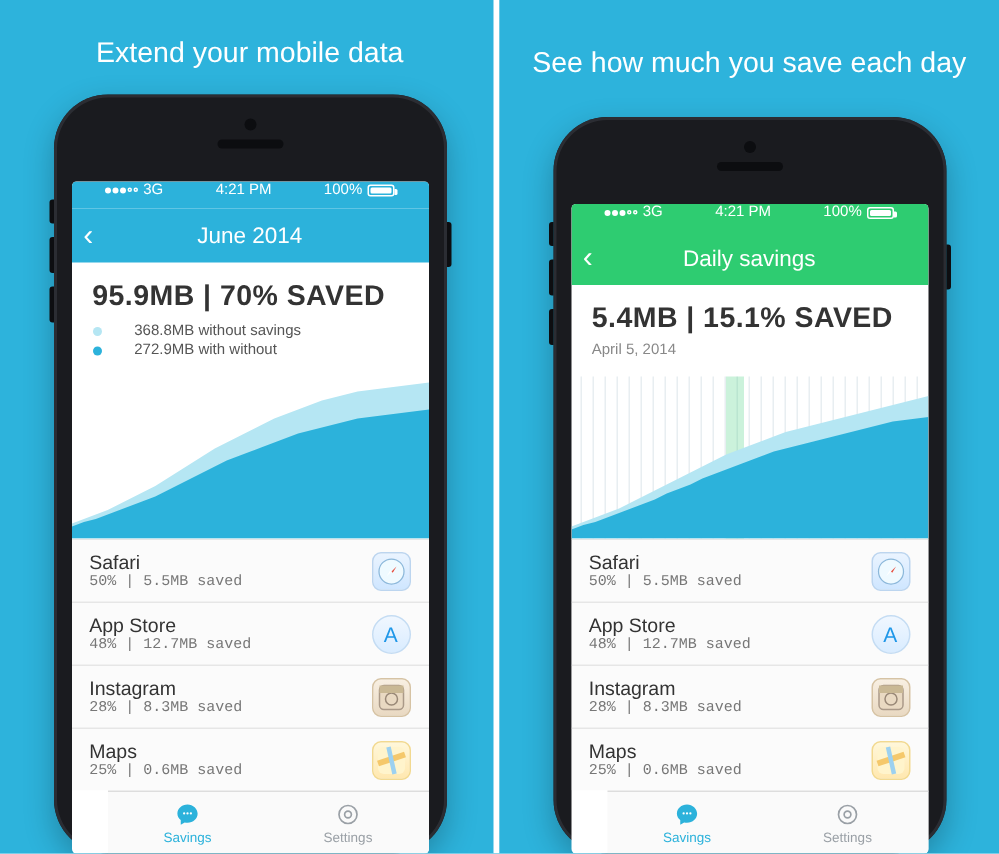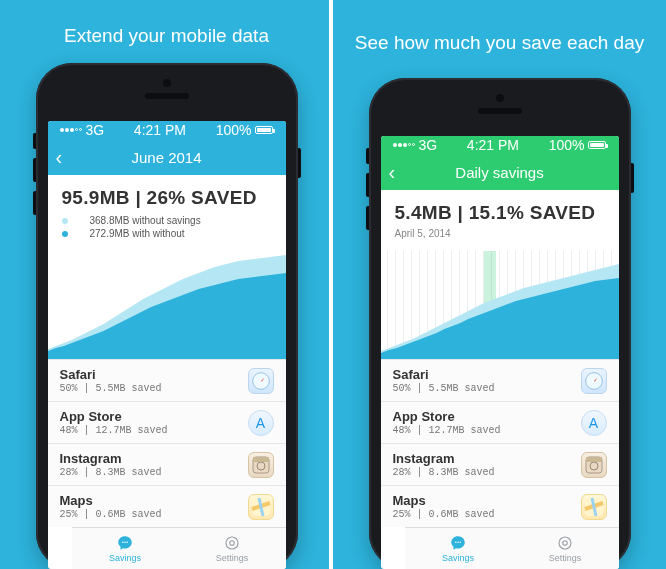--- a/index.html
+++ b/index.html
@@ -49,23 +49,23 @@
   .side-btn.pwr  { right:-3px; top:85px; width:3px; height:30px; border-radius:0 2px 2px 0; }
   .screen {
     width: 100%; height: 100%;
     background: #fff;
     border-radius: 3px;
     overflow: hidden;
     display:flex; flex-direction:column;
   }
   
   .status {
-    height: 18px; font-size: 14px;
-    display:flex; align-items:center; justify-content:space-between;
-    padding: 0 12px;
+    height: 18px; font-size: 10px;
+    display:flex; align-items:flex-start; justify-content:space-between;
+    padding: 0 22px;
     color:#fff;
   }
   .sb-blue { background:#2cb2db; }
   .sb-green { background:#2ecc71; }
   .status .left, .status .right { display:flex; align-items:center; gap:4px; }
   .dots { display:flex; gap:1px; }
   .dots span { width:4px; height:4px; border-radius:50%; background:#fff; }
   .dots span.empty { background:transparent; border:0.5px solid #fff; width:3px; height:3px; }
   .batt {
     width:18px; height:8px; border:1px solid #fff; border-radius:2px; position:relative;
@@ -100,21 +100,21 @@
   .vbars span:first-child { border-left:none; }
   .highlight { position:absolute; top:0; bottom:0; background:rgba(46,204,113,.25); }
   
   .list { flex:1; overflow:hidden; }
   .row {
     display:flex; align-items:center; justify-content:space-between;
     padding: 7px 12px;
     border-top:1px solid #e6e6e6;
     background:#fbfbfb;
   }
-  .row .txt .name { font-size:13px; font-weight:700; color:#333; }
+  .row .txt .name { font-size:13px; font-weight:400; color:#333; }
   .row .txt .detail { font-size:10px; color:#777; margin-top:1px;font-family:Liberation Mono, monospace; }
   .ico { width:26px; height:26px; border-radius:6px; display:flex; align-items:center; justify-content:center; font-size:14px; }
   .ico.safari { background:linear-gradient(#eaf4ff,#cfe6ff); border:1px solid #bcd5ef; }
   .ico.safari svg { width:20px; height:20px; }
   .ico.appstore { background:linear-gradient(#f0f7ff,#d9ecff); border:1px solid #c4dcf3; color:#1f97e8; border-radius:50%; }
   .ico.instagram { background:linear-gradient(#f8efe2,#e9d9c2); border:1px solid #d6c3a4; }
   .ico.maps { background:linear-gradient(#fff7da,#ffe8b0); border:1px solid #f2d990; }
   
   .tabbar {
     height: 42px; border-top:1px solid #ddd; background:#fafafa;
@@ -157,21 +157,21 @@
             </span>
         </div>
       </div>
 
       <div class="nav blue">
         <span class="back">‹</span>
         <span>June 2014</span>
       </div>
 
       <div class="summary">
-        <h2>95.9MB | 26% SAVED</h2>
+        <h2>95.9MB | 70% SAVED</h2>
         <div class="legend">
           <div class="legend-row">
               <span class="ldot light"></span>
               <span>368.8MB without savings</span>
             </div>
           <div class="legend-row">
               <span class="ldot dark"></span>
               <span>272.9MB with without</span>
             </div>
         </div>

